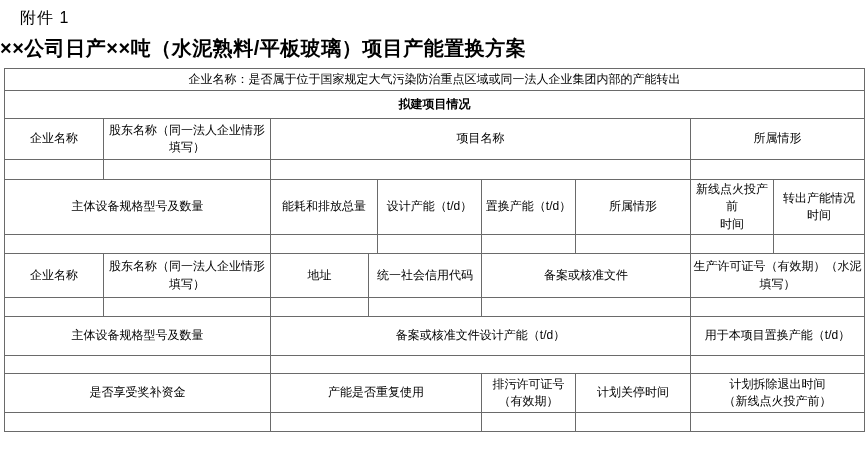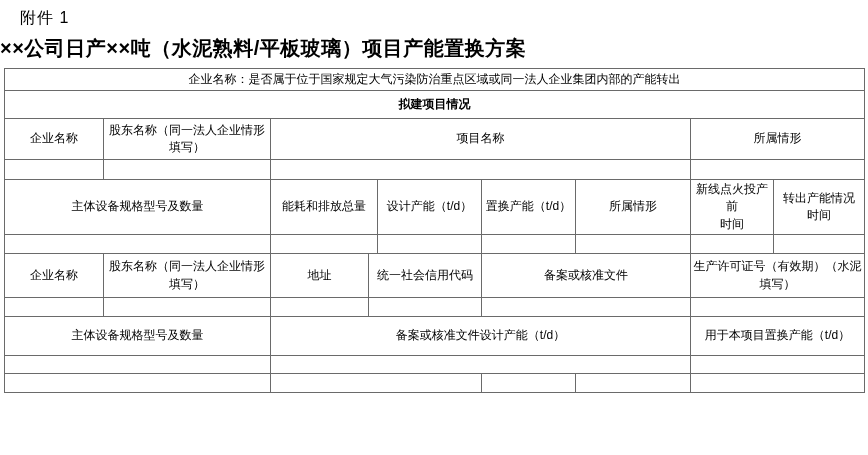--- a/index.html
+++ b/index.html
@@ -128,20 +128,29 @@
     <td colspan="2">主体设备规格型号及数量</td>
     <td colspan="5">备案或核准文件设计产能（t/d）</td>
     <td colspan="2">用于本项目置换产能（t/d）</td>
   </tr>
   <tr style="height:18px">
     <td colspan="2"></td>
     <td colspan="5"></td>
     <td colspan="2"></td>
   </tr>
 
+  <tr style="height:39px">
+    <td colspan="2">是否享受奖补资金</td>
+    <td colspan="3">产能是否重复使用</td>
+    <td>排污许可证号
+（有效期）</td>
+    <td>计划关停时间</td>
+    <td colspan="2">计划拆除退出时间
+（新线点火投产前）</td>
+  </tr>
   <tr style="height:19px">
     <td colspan="2"></td>
     <td colspan="3"></td>
     <td></td>
     <td></td>
     <td colspan="2"></td>
   </tr>
 </tbody>
   </table>
 

